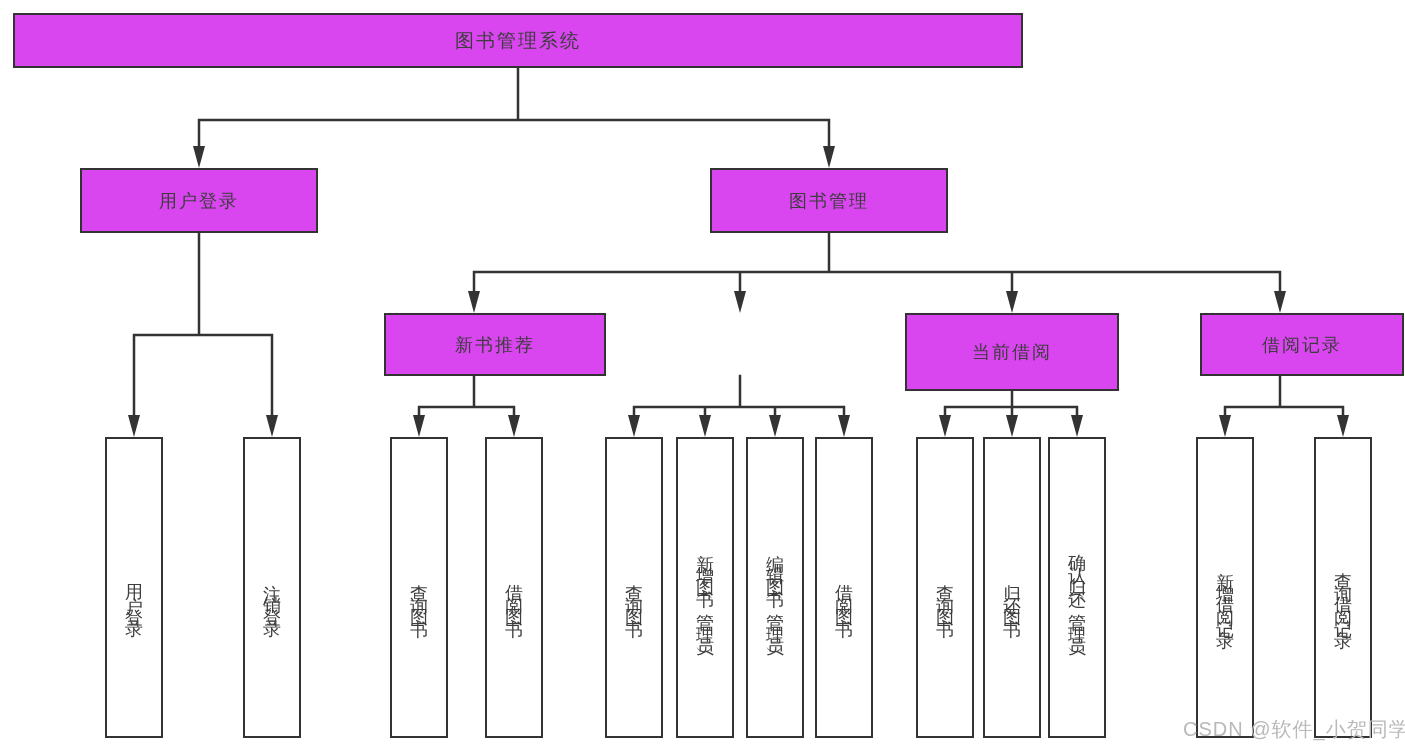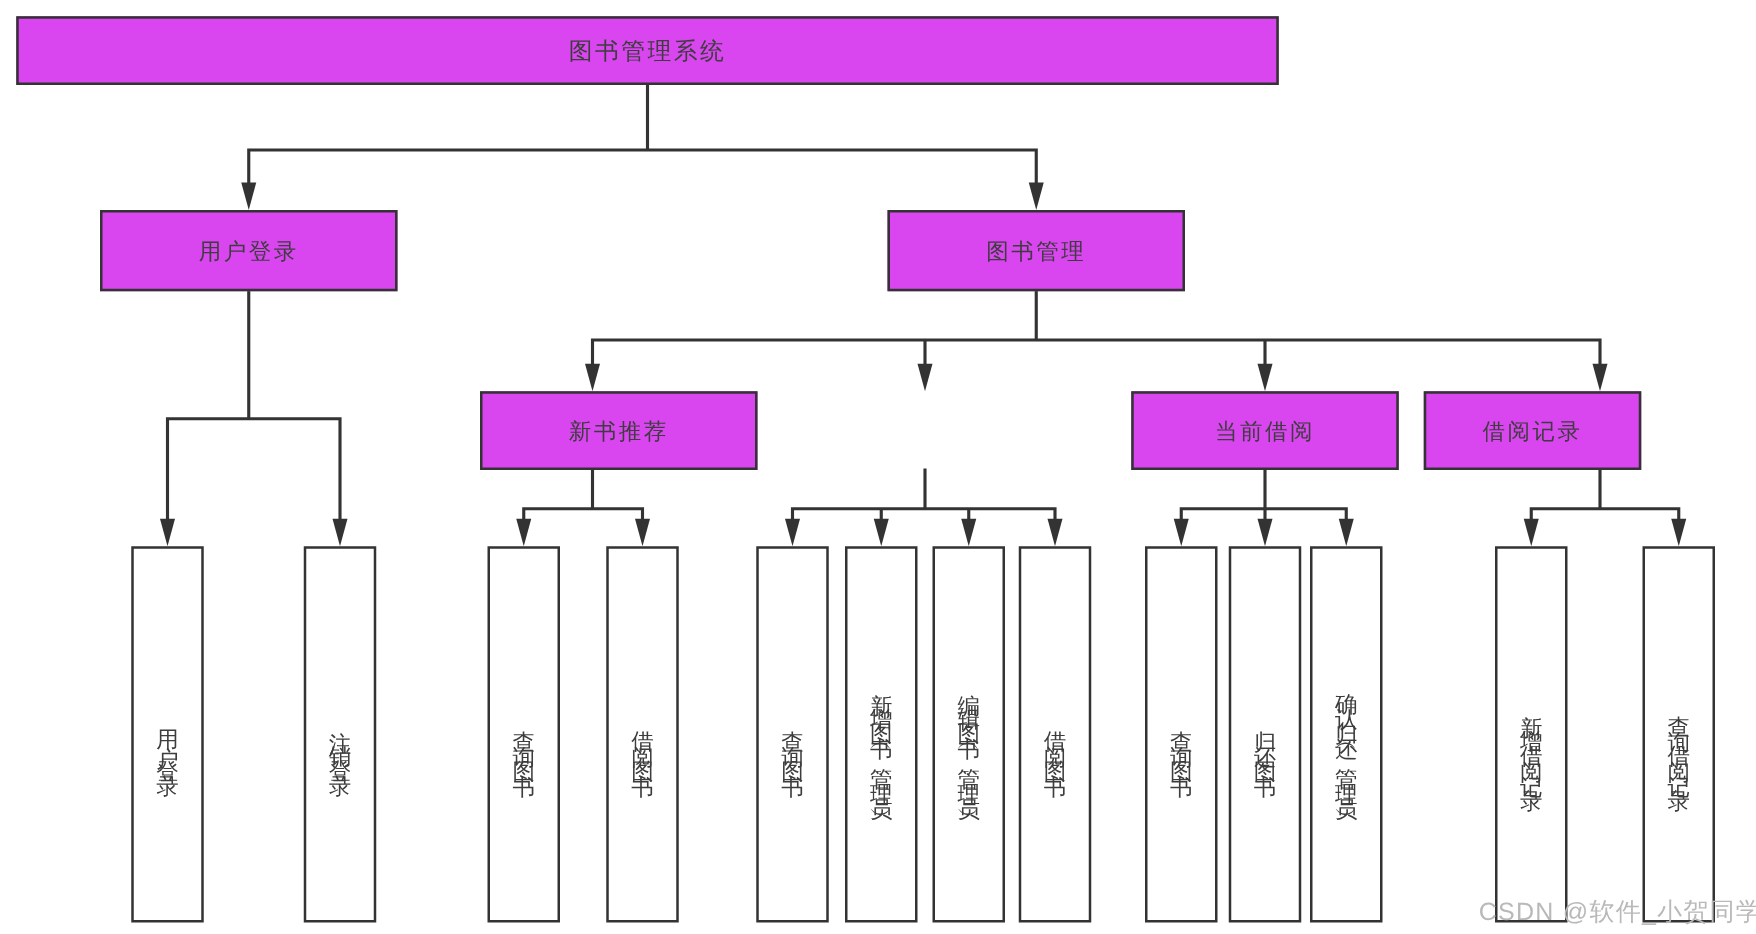--- a/index.html
+++ b/index.html
@@ -120,24 +120,24 @@
   <div class="node" style="left:80px;top:168px;width:238px;height:65px">
     <span>用户登录</span>
   </div>
   <div class="node" style="left:710px;top:168px;width:238px;height:65px">
     <span>图书管理</span>
   </div>
 
   <div class="node" style="left:384px;top:313px;width:222px;height:63px">
     <span>新书推荐</span>
   </div>
-  <div class="node" style="left:905px;top:313px;width:214px;height:63px">
+  <div class="node" style="left:905px;top:313px;width:214px;height:78px">
     <span>当前借阅</span>
   </div>
-  <div class="node" style="left:1139px;top:313px;width:174px;height:63px">
+  <div class="node" style="left:1200px;top:313px;width:204px;height:63px">
     <span>借阅记录</span>
   </div>
 
   <div class="leaf" style="left:105px">
     <span>用户登录</span>
   </div>
   <div class="leaf" style="left:243px">
     <span>注销登录</span>
   </div>
 

